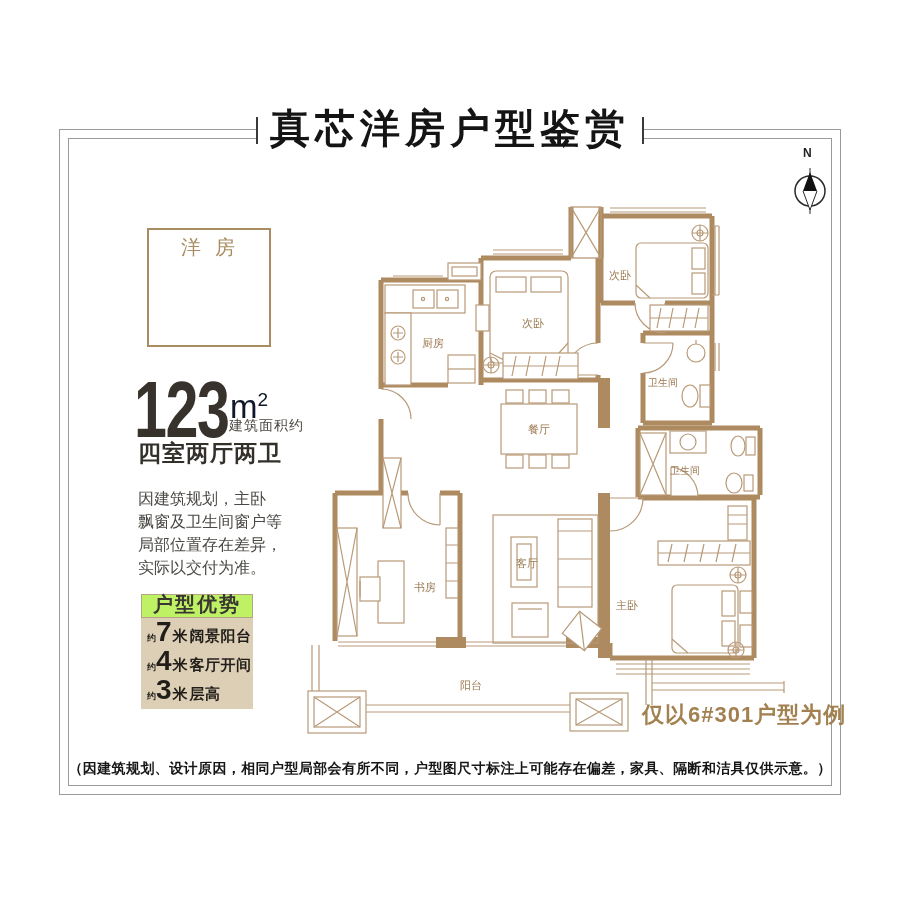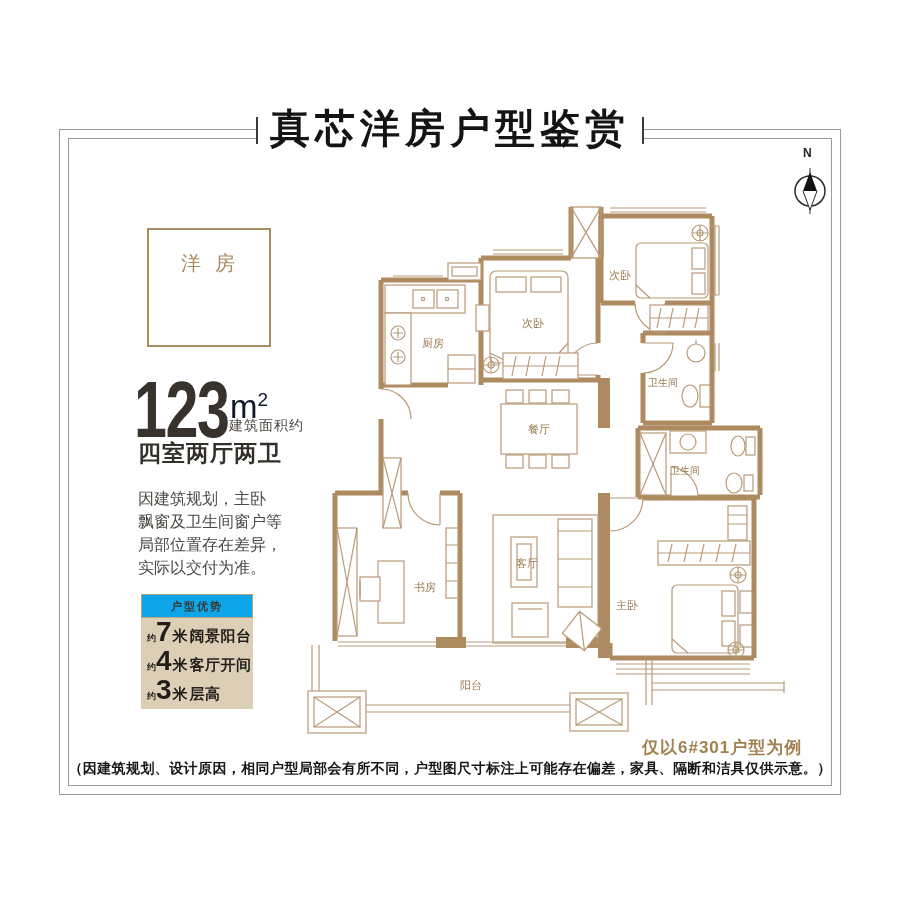--- a/index.html
+++ b/index.html
@@ -16,46 +16,46 @@
   .page-title { position:absolute; left:0; top:101px; width:900px; text-align:center;
     font-family:Liberation Mono, monospace; font-weight:bold; font-size:40px; letter-spacing:5px;
     color:#141414; }
 
   
   .unit-badge { position:absolute; left:147px; top:228px; width:124px; height:119px;
     border:2px solid #a98c5f; color:#a98c5f; text-align:center; }
   .unit-code { font-family:"DejaVu Serif", serif; line-height:1; margin-top:10px; }
   .unit-code .big { font-size:82px; }
   .unit-code .small { font-size:52px; }
-  .unit-type { font-size:20px; letter-spacing:14px; margin-top:20px; margin-left:12px; color:#a98c5f; }
+  .unit-type { font-size:20px; letter-spacing:14px; margin-top:4px; margin-left:12px; color:#a98c5f; }
 
   
   .area-num { position:absolute; left:134px; top:370px; font-size:80px; font-weight:bold;
     color:#38322c; line-height:1; transform:scaleX(0.74); transform-origin:left top; letter-spacing:-2px; }
   .area-unit { position:absolute; left:230px; top:388px; font-size:33px; font-weight:normal; color:#0f172a; }
   .area-unit sup { font-size:19px; }
   .area-note { position:absolute; left:229px; top:417px; font-size:14px; color:#4c4843; letter-spacing:1px; }
   .rooms-summary { position:absolute; left:138px; top:438px; font-size:23px; font-weight:bold;
     color:#33302b; letter-spacing:1px; }
 
   .remark { position:absolute; left:138px; top:487px; width:160px; font-size:16px;
     line-height:23px; color:#4b4944; }
 
   
   .adv-head { position:absolute; left:141px; top:594px; width:112px; height:24px;
-    border:1px solid #b5a584; background:#0ea5e9; text-align:center; line-height:22px;
-    font-size:11px; font-weight:bold; letter-spacing:2px; color:#3a3733; z-index:2; }
+    border:1px solid #b5a584; background:#bef264; text-align:center; line-height:22px;
+    font-size:20px; font-weight:bold; letter-spacing:2px; color:#3a3733; z-index:2;font-family:Liberation Mono, monospace; }
   .adv-panel { position:absolute; left:141px; top:618px; width:112px; height:91px; background:#dccfb6; }
   .adv-row { display:flex; align-items:baseline; padding-left:6px; height:29px; color:#211e1a; }
   .adv-approx { font-size:9px; font-weight:bold; }
   .adv-value { font-size:28px; font-weight:bold; line-height:1; }
   .adv-unit { font-size:15px; font-weight:bold; margin:0 2px 0 1px; }
   .adv-label { font-size:15px; font-weight:bold; letter-spacing:0.5px; }
 
-  .example-note { position:absolute; left:642px; top:736px; font-size:17px; font-weight:bold;
+  .example-note { position:absolute; left:642px; top:700px; font-size:22px; font-weight:bold;
     color:#a2804f; letter-spacing:1px; }
   .disclaimer { position:absolute; left:0; top:760px; width:900px; text-align:center;
     font-size:14px; font-weight:bold; color:#161616; letter-spacing:0.4px; }
 
   .compass { position:absolute; left:780px; top:144px; }
   .compass-n { position:absolute; left:803px; top:146px; font-size:12px; color:#222; font-weight:bold; }
 
   .floorplan { position:absolute; left:298px; top:193px; }
   svg text.lbl { font-family:"Liberation Sans",sans-serif; font-size:11px; fill:#9b7a51; }
   svg text.lbl.sm { font-size:10px; }

